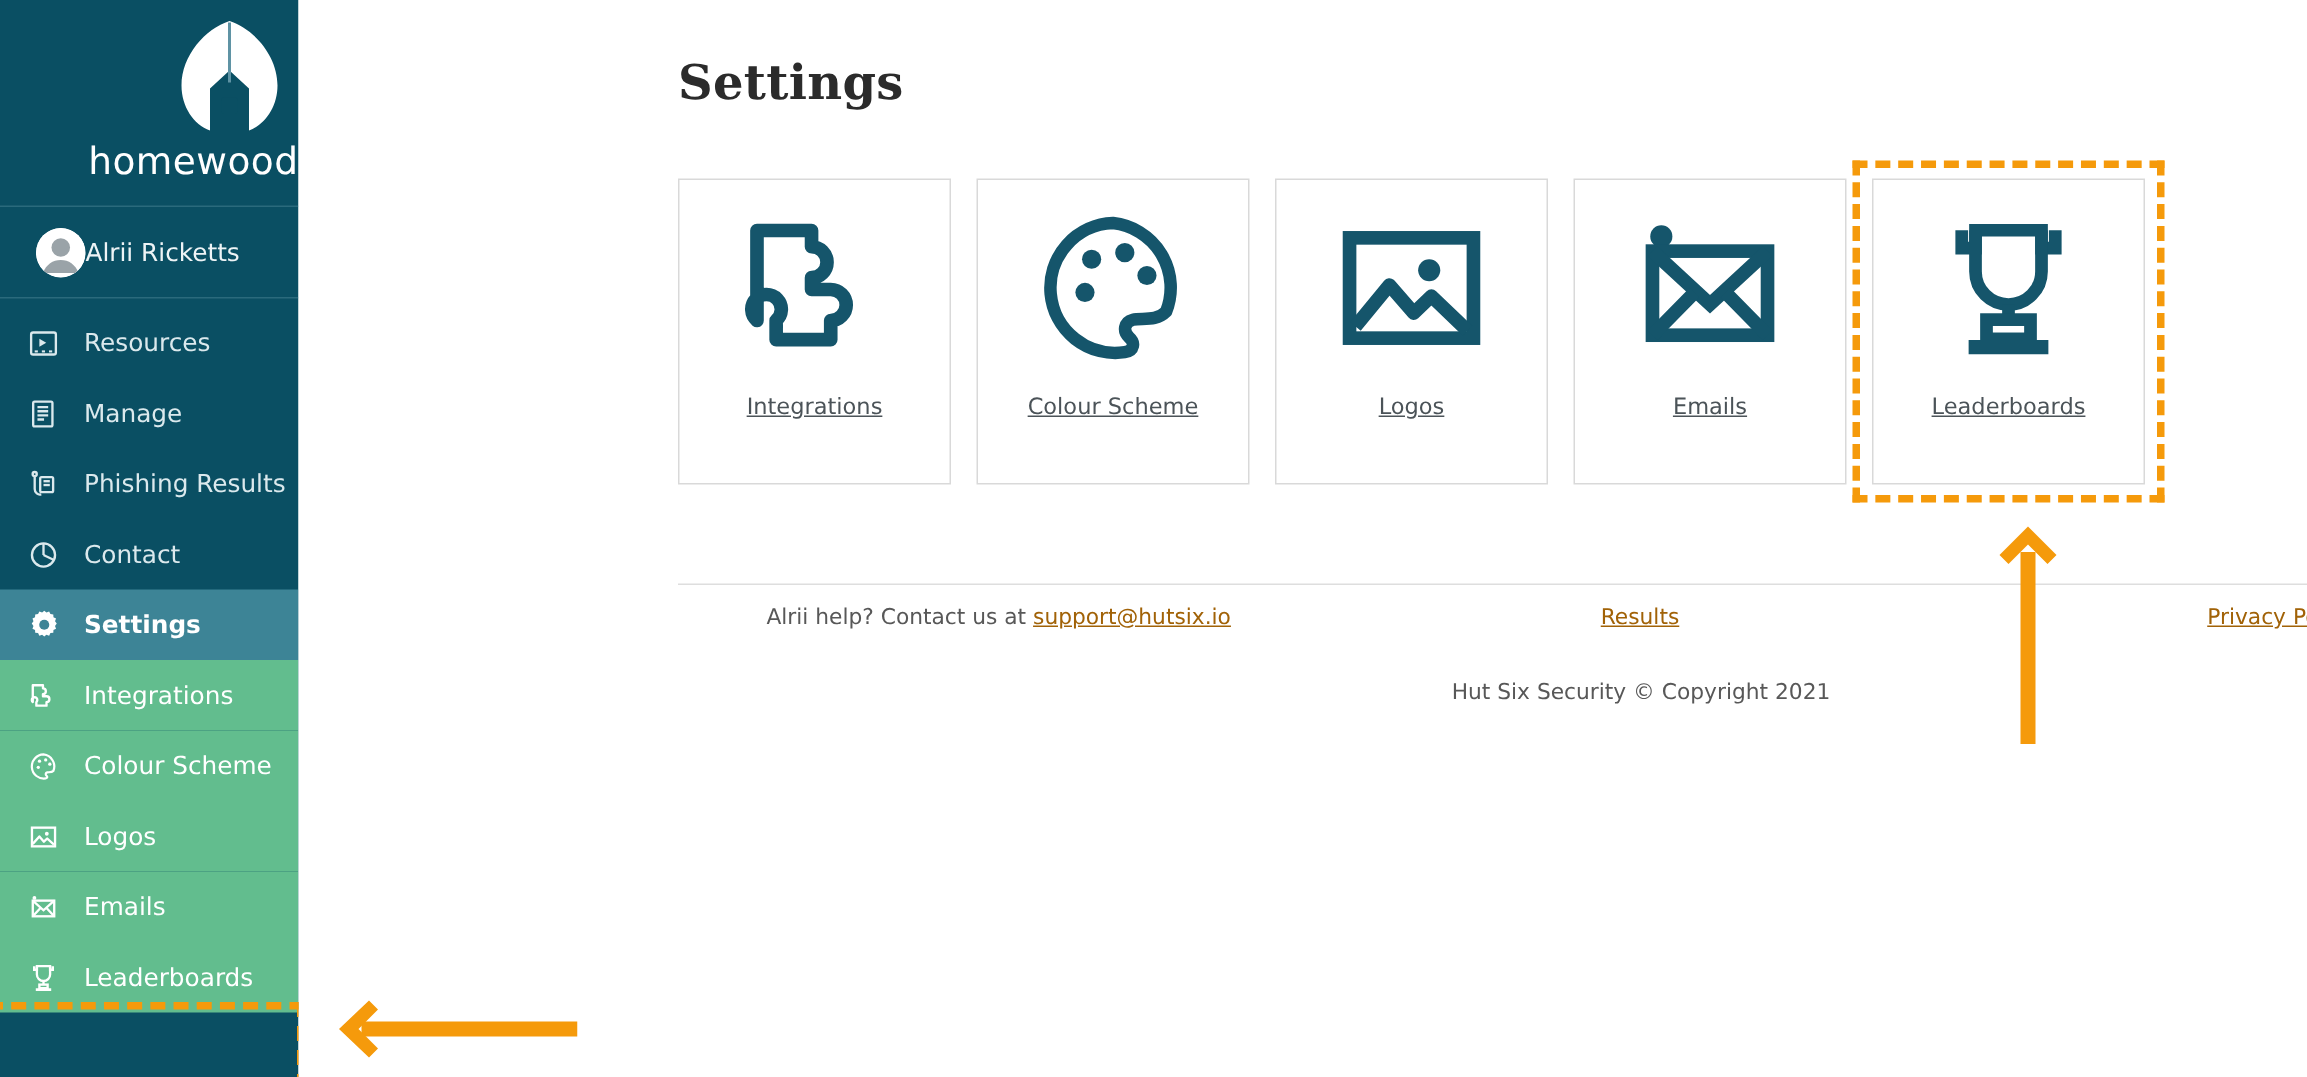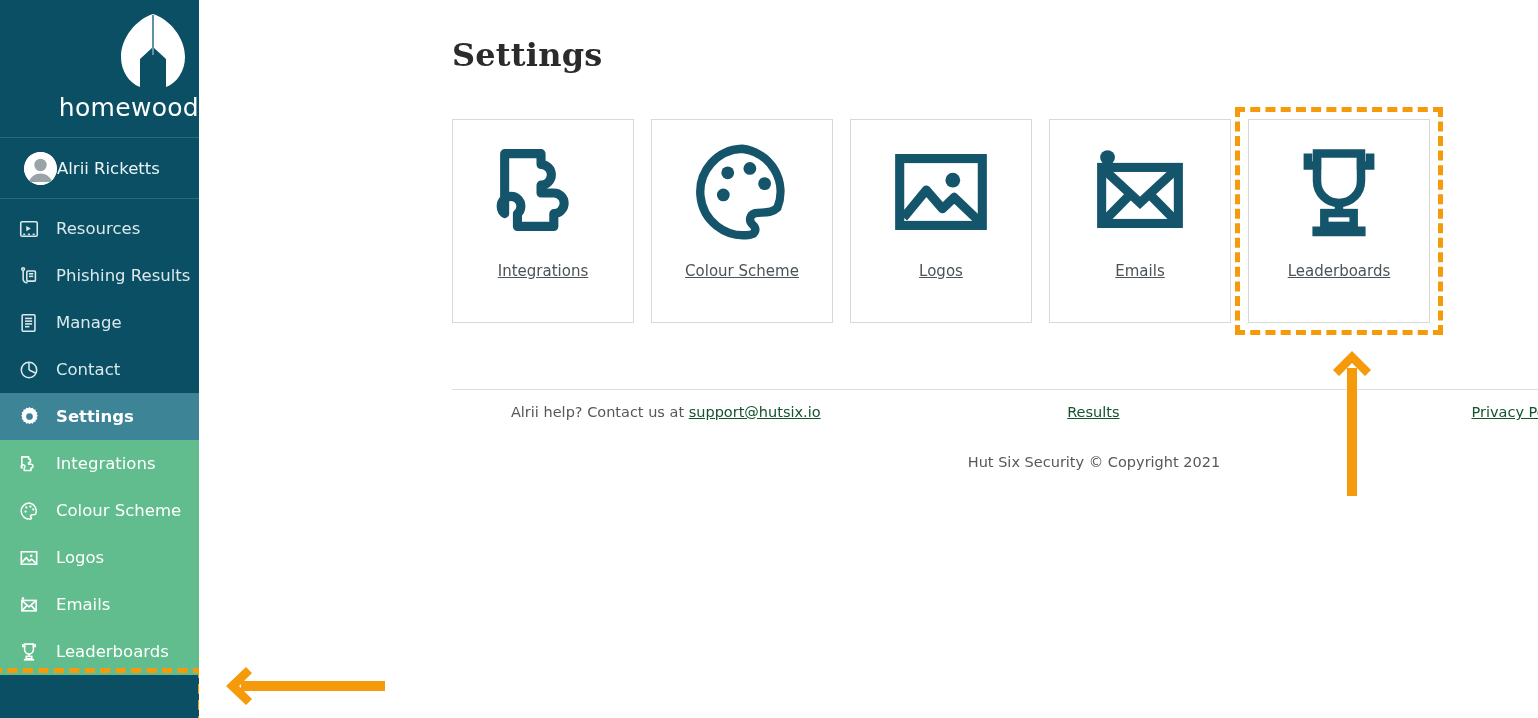--- a/index.html
+++ b/index.html
@@ -192,21 +192,21 @@
     display: flex;
     align-items: center;
     font-size: 14.5px;
     color: #585858;
     font-family: "DejaVu Sans", sans-serif;
   }
   .footer-left { flex: 0 0 33.3%; text-align: center; }
   .footer-mid  { flex: 0 0 33.3%; text-align: center; }
   .footer-right{ flex: 0 0 33.3%; text-align: center; }
   .footer-row a, .flink {
-    color: #14532d;
+    color: #a16207;
     text-decoration: underline;
     cursor: pointer;
   }
   .copyright {
     position: absolute;
     top: 454px;
     left: 253px;
     width: 1284px;
     text-align: center;
     font-size: 14.5px;
@@ -271,41 +271,41 @@
             <rect x="16" y="17" width="2.3" height="1.5" fill="#dbe9ed" stroke="none"></rect>
           </svg>
         </span>
         <span class="nav-label">Resources</span>
       </div>
 
 
       <div class="nav-item">
         <span class="nav-ico">
           <svg viewBox="0 0 24 24" width="22" height="22" fill="none" stroke="#dbe9ed" stroke-width="1.7">
+            <rect x="4.5" y="3" width="14" height="18" rx="1"></rect>
+            <line x1="7.6" y1="7" x2="15.4" y2="7"></line>
+            <line x1="7.6" y1="10" x2="15.4" y2="10"></line>
+            <line x1="7.6" y1="13" x2="15.4" y2="13"></line>
+            <line x1="7.6" y1="16" x2="12.4" y2="16"></line>
+          </svg>
+        </span>
+        <span class="nav-label">Manage</span>
+      </div>
+
+      <div class="nav-item">
+        <span class="nav-ico">
+          <svg viewBox="0 0 24 24" width="22" height="22" fill="none" stroke="#dbe9ed" stroke-width="1.7">
             <circle cx="5.6" cy="4.4" r="1.5"></circle>
             <path d="M5.6 6.4 L5.6 15.2 C5.6 18 8 19.8 10.4 19.2"></path>
             <rect x="9.6" y="6.6" width="9.4" height="11" rx="1"></rect>
             <line x1="12" y1="9.6" x2="16.6" y2="9.6"></line>
             <line x1="12" y1="12.4" x2="16.6" y2="12.4"></line>
           </svg>
         </span>
         <span class="nav-label">Phishing Results</span>
-      </div>
-
-      <div class="nav-item">
-        <span class="nav-ico">
-          <svg viewBox="0 0 24 24" width="22" height="22" fill="none" stroke="#dbe9ed" stroke-width="1.7">
-            <rect x="4.5" y="3" width="14" height="18" rx="1"></rect>
-            <line x1="7.6" y1="7" x2="15.4" y2="7"></line>
-            <line x1="7.6" y1="10" x2="15.4" y2="10"></line>
-            <line x1="7.6" y1="13" x2="15.4" y2="13"></line>
-            <line x1="7.6" y1="16" x2="12.4" y2="16"></line>
-          </svg>
-        </span>
-        <span class="nav-label">Manage</span>
       </div>
 
       <div class="nav-item">
         <span class="nav-ico">
           <svg viewBox="0 0 24 24" width="22" height="22" fill="none" stroke="#dbe9ed" stroke-width="1.7">
             <circle cx="12" cy="12" r="8.4"></circle>
             <path d="M12 12 L12 3.6"></path>
             <path d="M12 12 L19.6 15.6"></path>
           </svg>
         </span>

